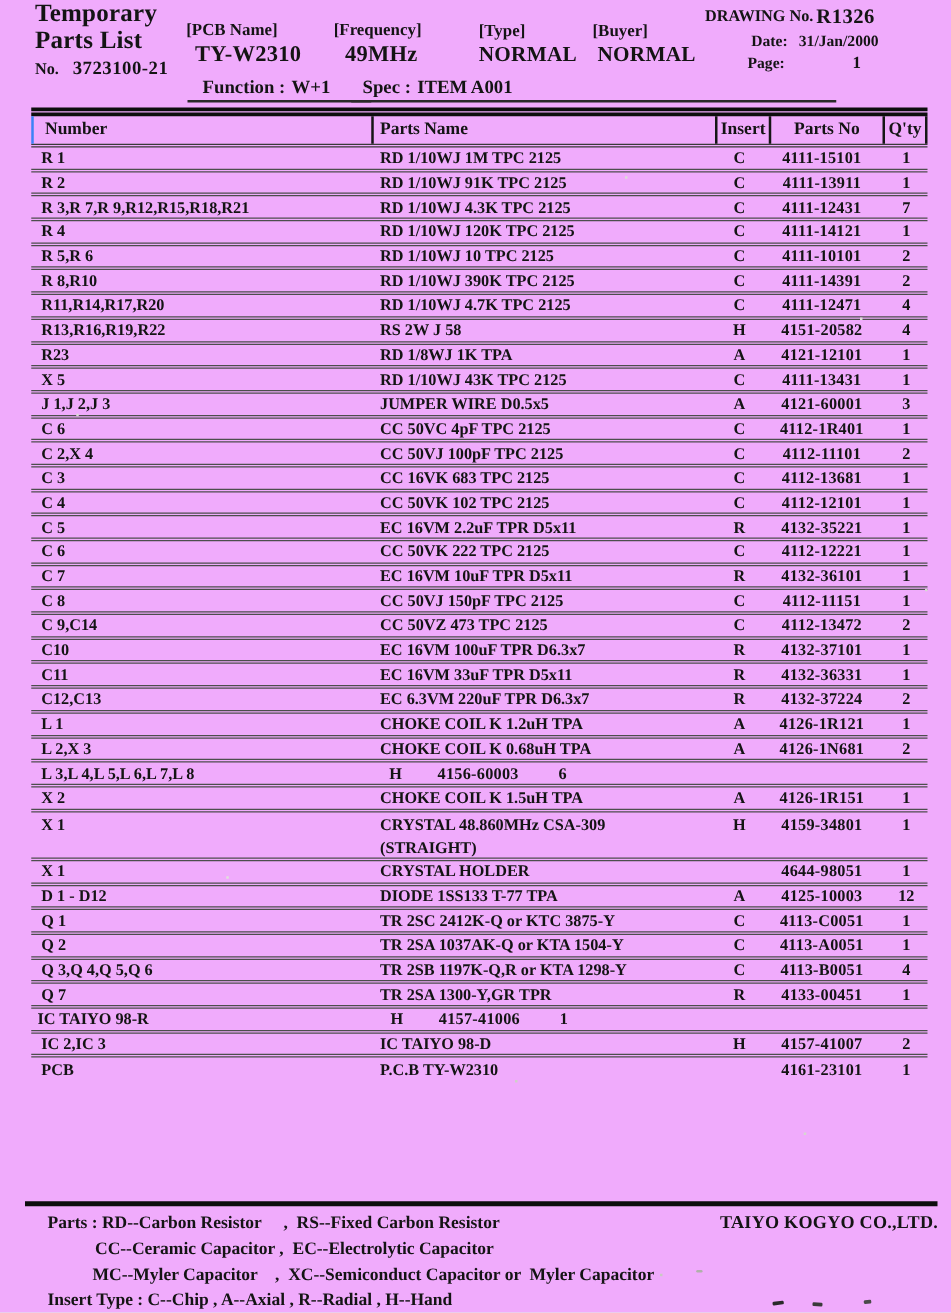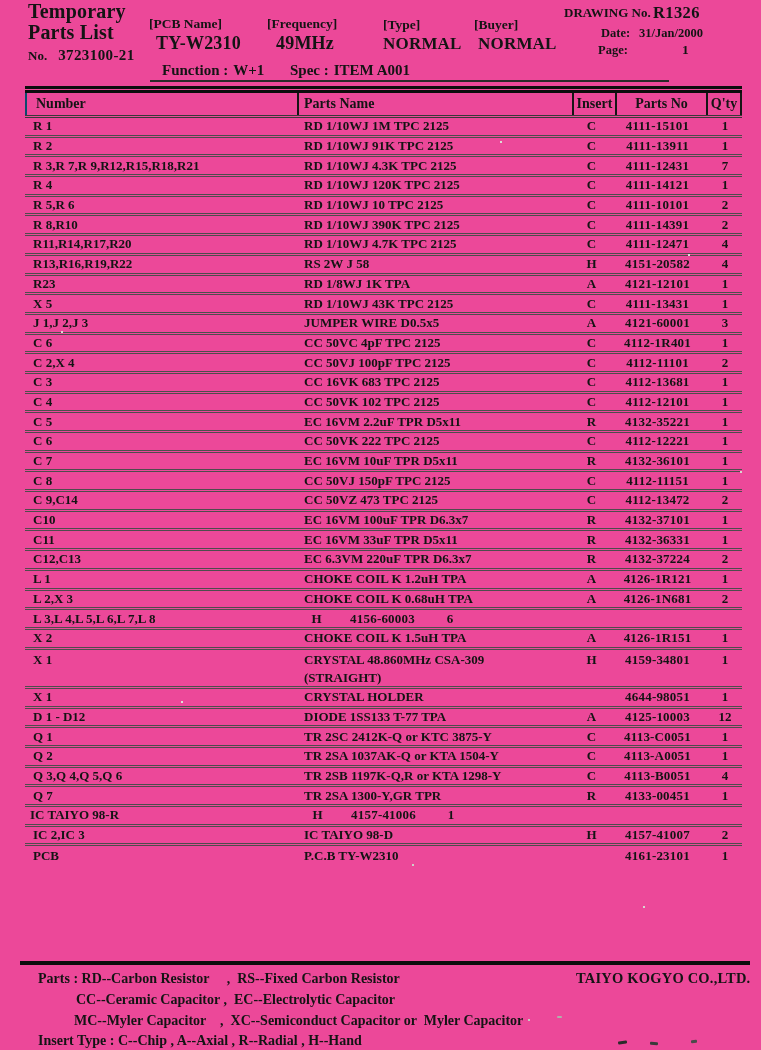--- a/index.html
+++ b/index.html
@@ -1,18 +1,18 @@
 <!DOCTYPE html>
 <html><head>
 <meta charset="utf-8">
 <style>
   html,body { margin:0; padding:0; background:#e8e8e4; }
   .page {
     position:relative; width:761px; height:1050px; margin:0 auto;
-    background:#ec4899; color:#141414; overflow:hidden;
+    background:#f0abfc; color:#141414; overflow:hidden;
     font-family:"Liberation Serif", serif; font-weight:700;
   }
   .abs { position:absolute; }
 
   
   .title { left:28px; top:1px; font-size:20px; line-height:20.5px; letter-spacing:.2px; }
   .docno { left:28px; top:47px; font-size:13px; }
   .docno .num { font-size:15px; margin-left:11px; letter-spacing:.4px; }
 
   .fld-label { font-size:13.5px; }
@@ -37,21 +37,21 @@
   .ul-spec { left:281px; top:80px; width:388px; }
 
   
   .topband { left:25px; top:86px; width:717px; height:7px; box-sizing:border-box;
              border-top:3px solid #0d0d0d; border-bottom:3px solid #0d0d0d; }
   .thead { left:25px; top:93px; width:717px; height:25px; display:flex;
            box-sizing:border-box; font-size:14px; align-items:center;
            border-bottom:3px double #3a3a3a; }
   .thead .hcell { box-sizing:border-box; height:100%; display:flex; align-items:center;
                   border-right:2px solid #161616; }
-  .thead .hcell:first-child { border-left:2px solid #0c4a6e; }
+  .thead .hcell:first-child { border-left:2px solid #3b82f6; }
   .h-num  { width:274px; padding-left:9px; }
   .h-name { width:275px; padding-left:5px; }
   .h-ins  { width:43px;  justify-content:center; }
   .h-pno  { width:91px;  justify-content:center; }
   .h-qty  { width:34px;  justify-content:center;text-align:right; }
 
   .tbody { left:25px; top:118px; width:717px; }
   .trow { display:flex; height:19.7px; box-sizing:border-box; align-items:center;
           border-bottom:3px double #4d4d4d; font-size:13px; }
   .trow:last-child { border-bottom:none; }

